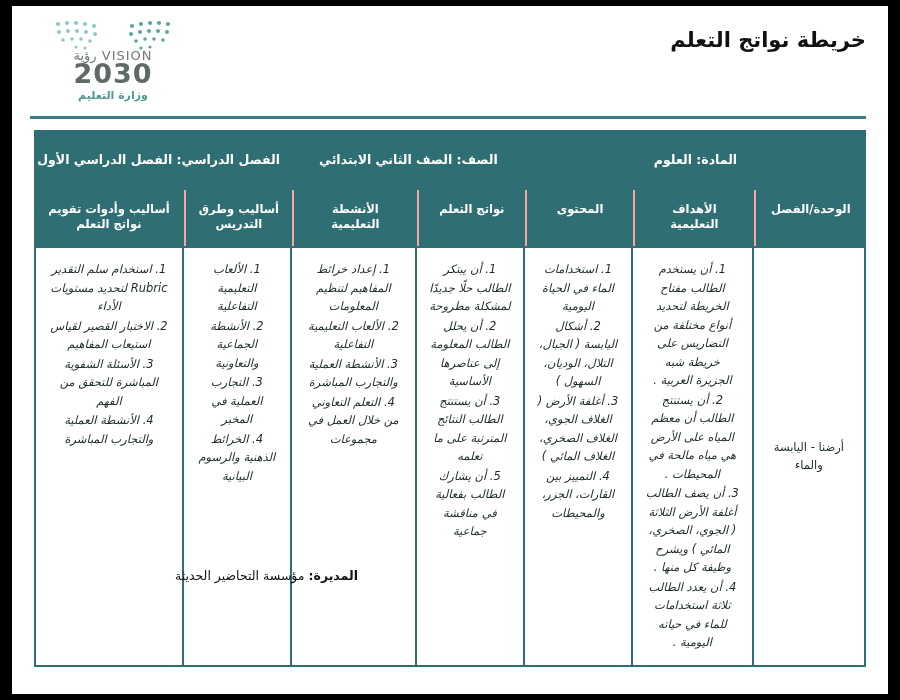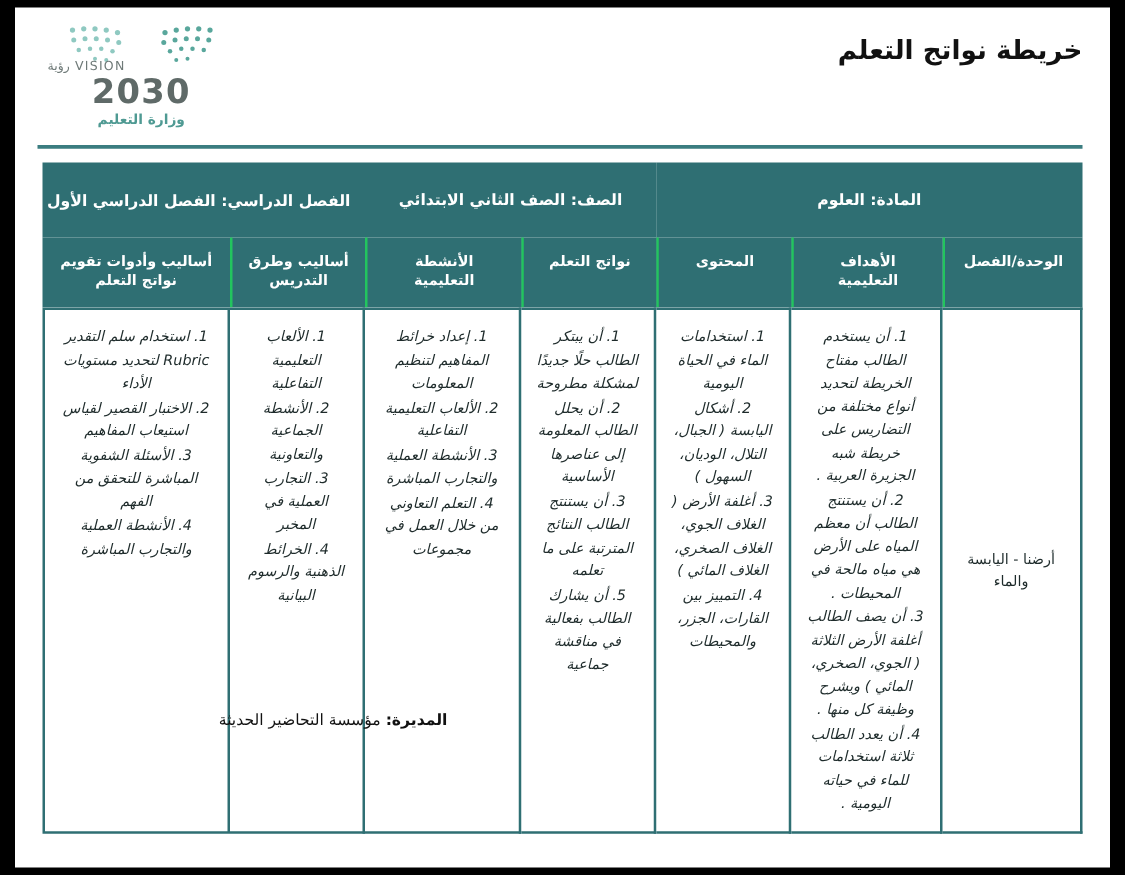--- a/index.html
+++ b/index.html
@@ -50,22 +50,22 @@
     left: 26px;
     width: 150px;
     height: 86px;
   }
   .logo-dots { position:absolute; top:2px; left:14px; }
   .logo-vision-row {
     position: absolute;
     top: 30px;
     left: 0;
     width: 150px;
-    text-align: left;
-    font-size: 10px;
+    text-align: center;
+    font-size: 13px;
     letter-spacing: 1px;
     color: #6f7a78;
   }
   .logo-2030 {
     position: absolute;
     top: 40px;
     left: 0;
     width: 150px;
     text-align: center;
     font-size: 27px;
@@ -130,21 +130,21 @@
   .col-head {
     background: #2f6f73;
     color: #ffffff;
     font-size: 11.5px;
     font-weight: bold;
     text-align: center;
     height: 56px;
     padding: 6px 4px 0 4px;
     line-height: 15px;
     box-sizing: border-box;
-    border-left: 2px solid #22c55e;
+    border-left: 2px solid #fca5a5;
   }
   .col-head.last { border-left: none; }
 
   .body-cell {
     background: #ffffff;
     border: 2px solid #2f6f73;
     border-left-width: 0;
     font-size: 11.5px;
     line-height: 18.5px;
     color: #1e2b2b;

